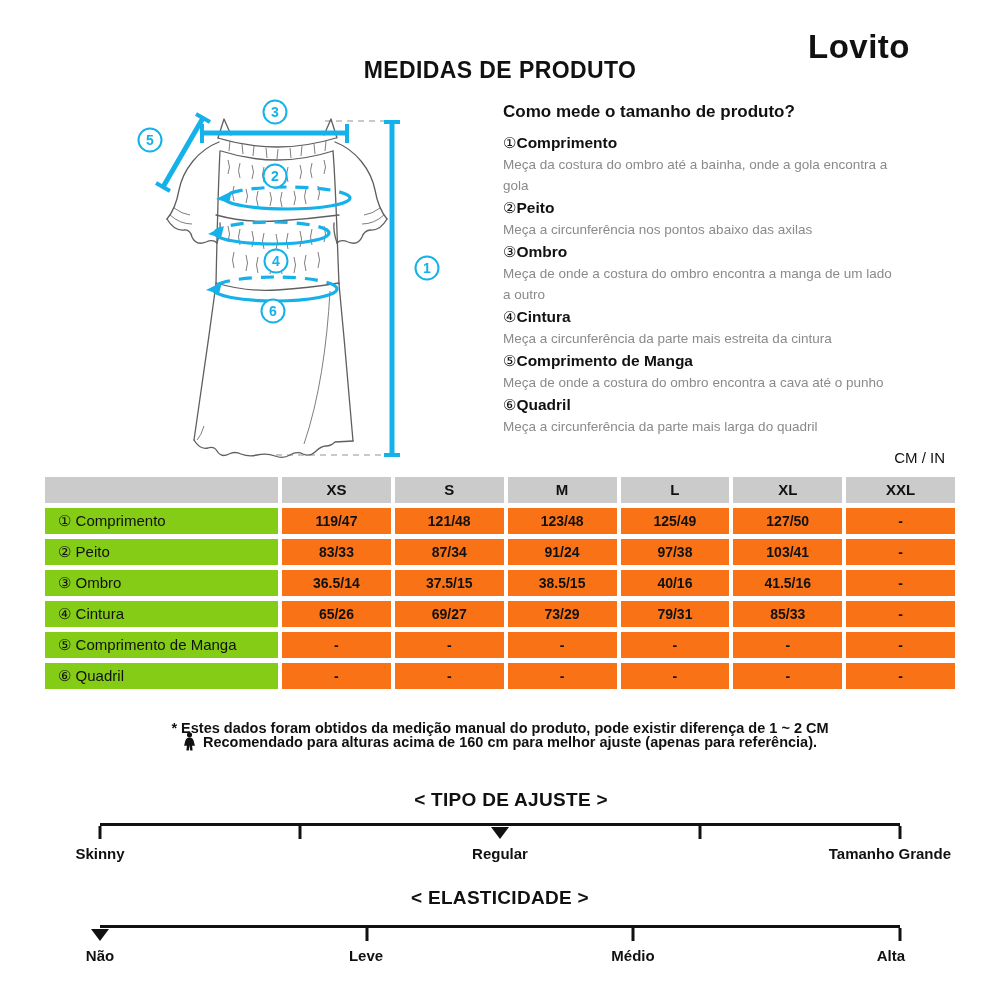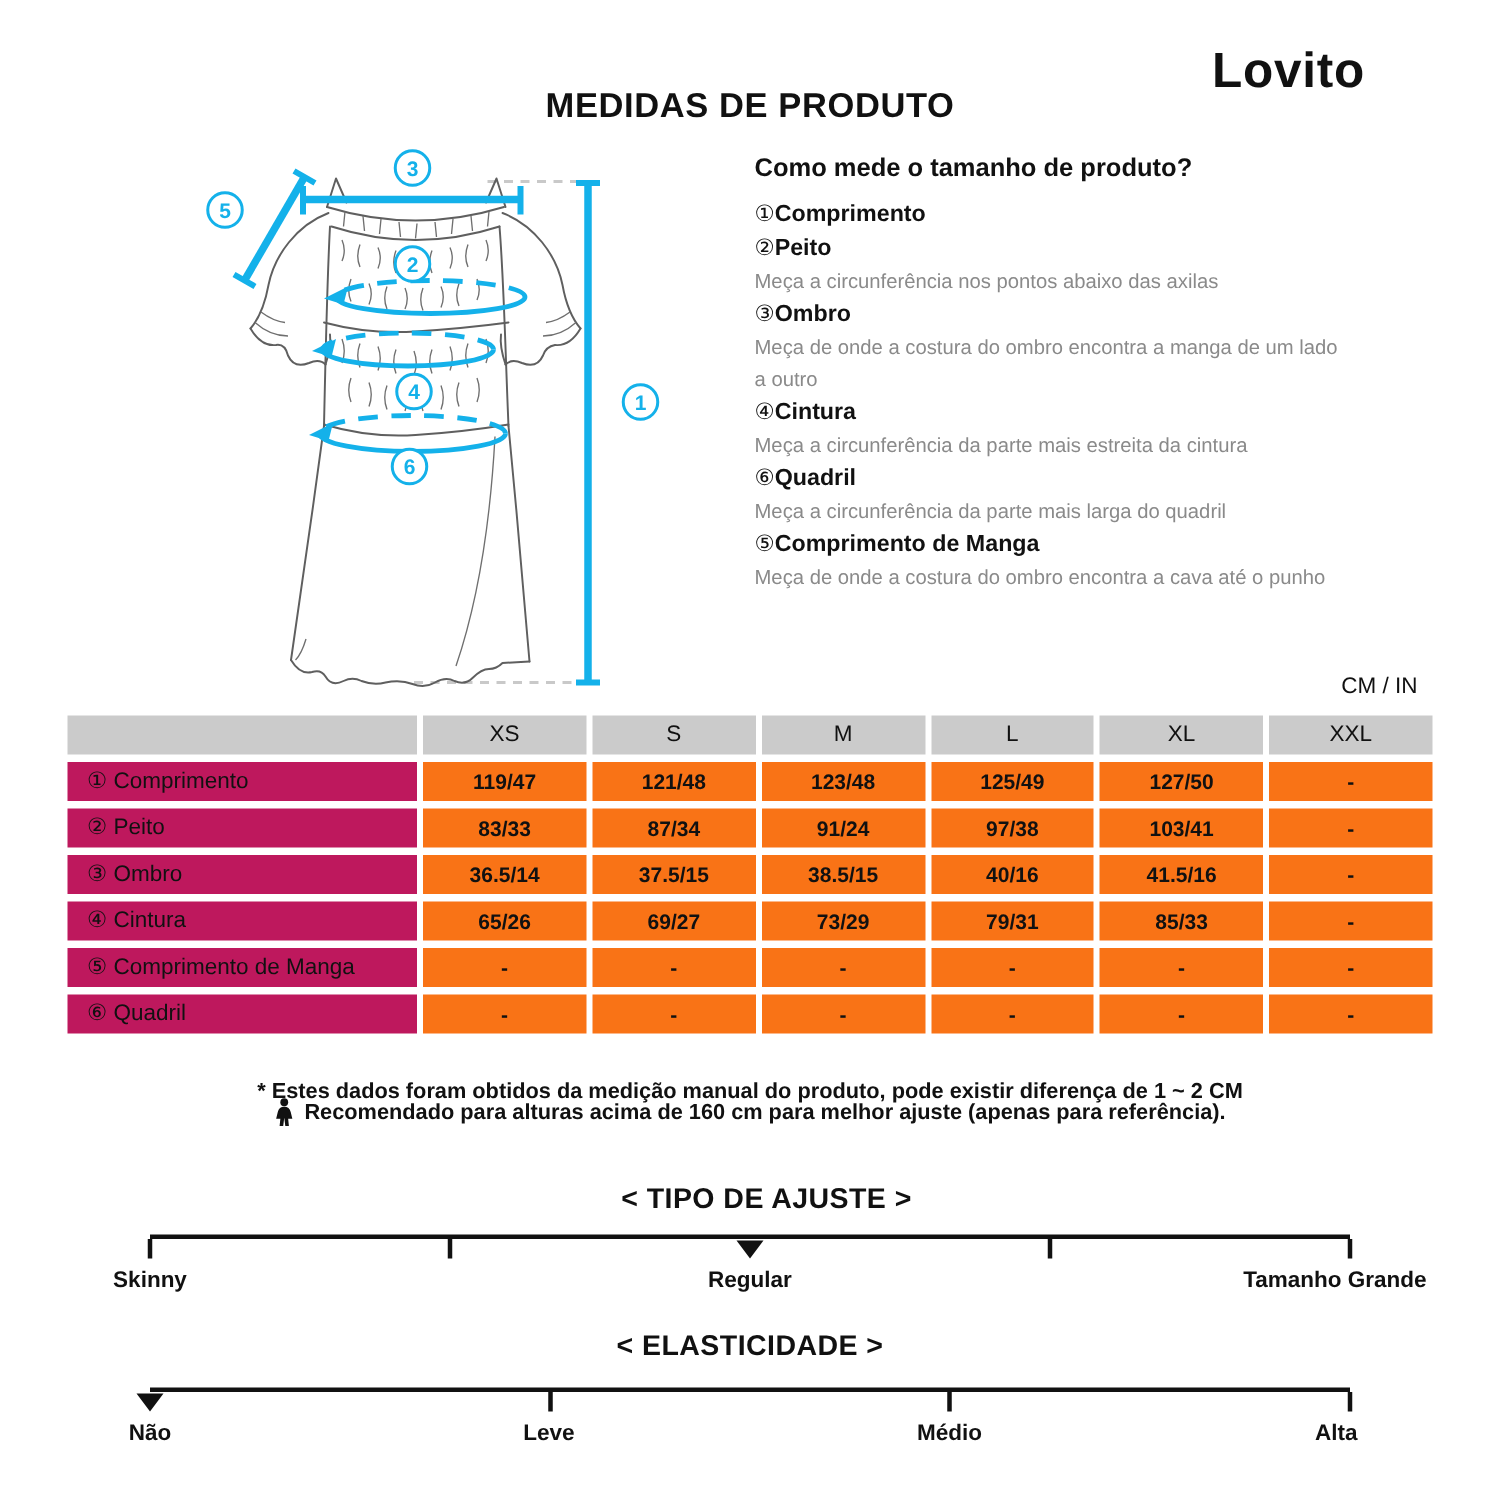--- a/index.html
+++ b/index.html
@@ -27,23 +27,23 @@
   #guide h2{margin:0 0 9px;font-size:17px;font-weight:700;}
   .g-label{font-size:15.5px;font-weight:700;line-height:23px;}
   .g-num{font-weight:400;font-size:15px;}
   .g-desc{margin:0;font-size:13.5px;color:#8a8a8a;line-height:21px;}
 
   .unit{position:absolute;top:449px;right:55px;font-size:15px;font-weight:400;}
 
   #size-table{position:absolute;left:45px;top:477px;width:910px;display:grid;
               grid-template-columns:233px repeat(6,1fr);gap:5px 4px;}
   #size-table div{height:26px;line-height:26px;font-size:14px;text-align:center;box-sizing:border-box;}
-  #size-table .th{background:#cbcbcb;font-weight:400;font-size:15px;}
+  #size-table .th{background:#cbcbcb;font-weight:700;font-size:15px;}
   #size-table .corner{background:#cbcbcb;}
-  #size-table .rl{background:#be185d;text-align:left;padding-left:13px;font-size:15px;font-weight:400;}
+  #size-table .rl{background:#84cc16;text-align:left;padding-left:13px;font-size:15px;font-weight:400;}
   #size-table .v{background:#f97316;font-weight:700;}
 
   .note1{position:absolute;top:705px;left:0;width:100%;text-align:center;font-size:14.5px;font-weight:700;}
   .note2{position:absolute;top:732px;left:0;width:100%;display:flex;justify-content:center;
          align-items:center;gap:7px;font-size:14.5px;font-weight:700;}
 
   .scale-title{position:absolute;left:0;width:100%;text-align:center;font-size:19px;
                font-weight:800;letter-spacing:.3px;}
   #fit-title{top:789px;padding-left:11px;} #ela-title{top:887px;}
   .scale{position:absolute;left:100px;width:800px;height:16px;border-top:3px solid #111;}
@@ -148,45 +148,46 @@
       <circle class="mcirc" cx="183" cy="223" r="11.5"></circle>
       <text class="mnum" x="183" y="228" text-anchor="middle">6</text>
     </g>
   </svg>
 
   <section id="guide">
     <h2>Como mede o tamanho de produto?</h2>
     <div id="guide-items">
   <div class="g-item">
     <div class="g-label"><span class="g-num">①</span><span class="g-name">Comprimento</span></div>
+    <p class="g-desc">Meça da costura do ombro até a bainha, onde a gola encontra a gola</p>
   </div>
 
   <div class="g-item">
     <div class="g-label"><span class="g-num">②</span><span class="g-name">Peito</span></div>
     <p class="g-desc">Meça a circunferência nos pontos abaixo das axilas</p>
   </div>
 
   <div class="g-item">
     <div class="g-label"><span class="g-num">③</span><span class="g-name">Ombro</span></div>
     <p class="g-desc">Meça de onde a costura do ombro encontra a manga de um lado a outro</p>
   </div>
 
   <div class="g-item">
     <div class="g-label"><span class="g-num">④</span><span class="g-name">Cintura</span></div>
     <p class="g-desc">Meça a circunferência da parte mais estreita da cintura</p>
   </div>
 
   <div class="g-item">
+    <div class="g-label"><span class="g-num">⑤</span><span class="g-name">Comprimento de Manga</span></div>
+    <p class="g-desc">Meça de onde a costura do ombro encontra a cava até o punho</p>
+  </div>
+
+  <div class="g-item">
     <div class="g-label"><span class="g-num">⑥</span><span class="g-name">Quadril</span></div>
     <p class="g-desc">Meça a circunferência da parte mais larga do quadril</p>
-  </div>
-
-  <div class="g-item">
-    <div class="g-label"><span class="g-num">⑤</span><span class="g-name">Comprimento de Manga</span></div>
-    <p class="g-desc">Meça de onde a costura do ombro encontra a cava até o punho</p>
   </div>
 </div>
   </section>
 
   <div class="unit">CM / IN</div>
 
   <div id="size-table">
       <div class="corner"></div>
       <div class="th">XS</div>
       <div class="th">S</div>

